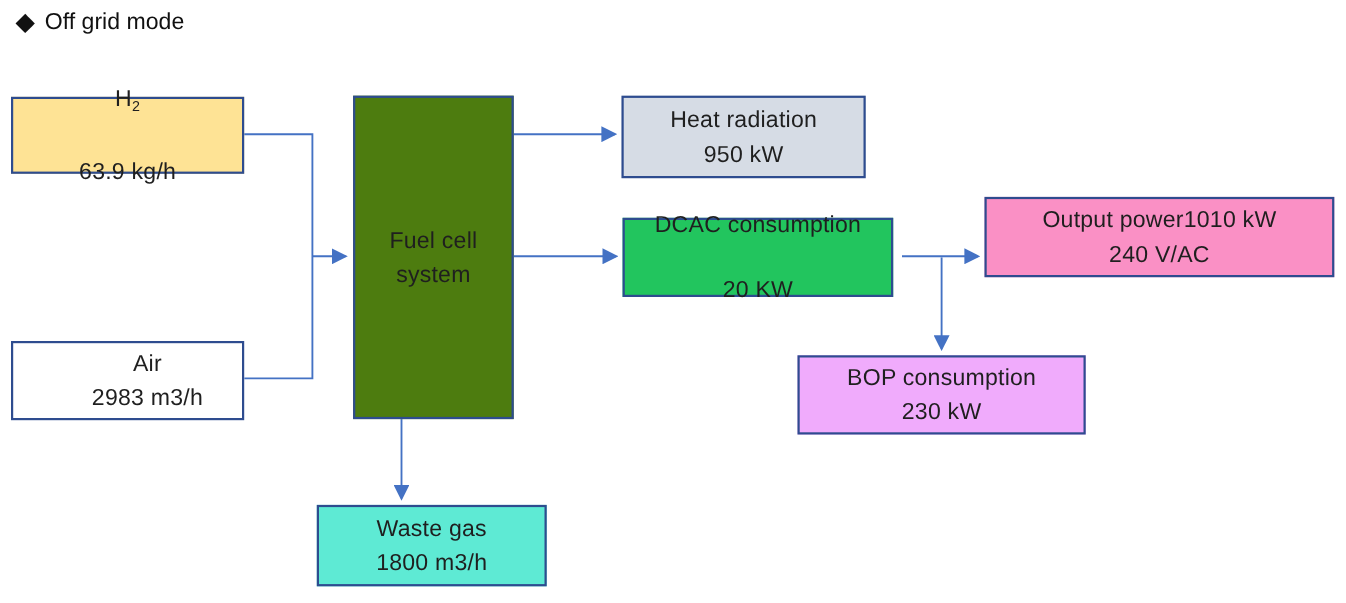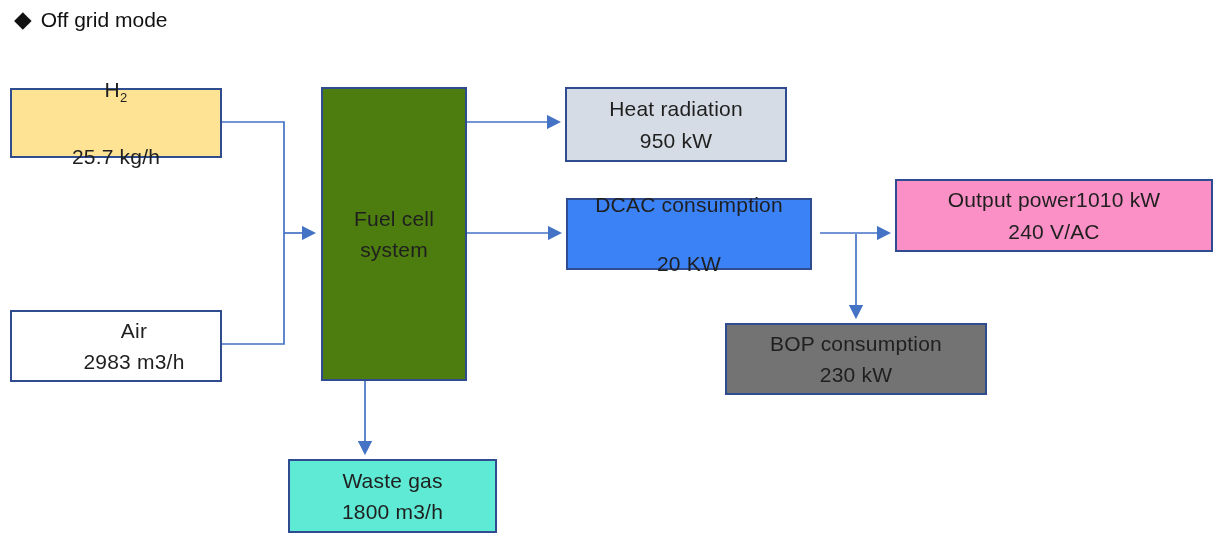--- a/index.html
+++ b/index.html
@@ -88,49 +88,49 @@
       <line x1="467" y1="122" x2="559" y2="122" marker-end="url(#arw)"></line>
       <line x1="467" y1="233" x2="560" y2="233" marker-end="url(#arw)"></line>
       <line x1="820" y1="233" x2="889" y2="233" marker-end="url(#arw)"></line>
       <line x1="856" y1="234" x2="856" y2="317" marker-end="url(#arw)"></line>
       <line x1="365" y1="381" x2="365" y2="453" marker-end="url(#arw)"></line>
     </g>
   </svg>
 
   <div id="n-h2" class="node" style="background-color: rgb(254, 227, 149); gap: 36px;">
     <span><span>H</span><sub>2</sub></span>
-    <span>25.7 kg/h</span>
+    <span>63.9 kg/h</span>
   </div>
 
   <div id="n-air" class="node" style="background-color: rgb(255, 255, 255);">
     <span>Air</span>
     <span>2983 m3/h</span>
   </div>
 
   <div id="n-fuel" class="node" style="background-color: #4d7c0f;">
     <span>Fuel cell</span>
     <span>system</span>
   </div>
 
   <div id="n-heat" class="node" style="background-color: rgb(214, 220, 229);">
     <span>Heat radiation</span>
     <span>950 kW</span>
   </div>
 
-  <div id="n-dcac" class="node" style="background-color: #3b82f6; gap: 27px;">
+  <div id="n-dcac" class="node" style="background-color: #22c55e; gap: 27px;">
     <span>DCAC consumption</span>
     <span>20 KW</span>
   </div>
 
   <div id="n-output" class="node" style="background-color: rgb(250, 144, 197);">
     <span>Output power1010 kW</span>
     <span>240 V/AC</span>
   </div>
 
-  <div id="n-bop" class="node" style="background-color: #737373;">
+  <div id="n-bop" class="node" style="background-color: #f0abfc;">
     <span>BOP consumption</span>
     <span>230 kW</span>
   </div>
 
   <div id="n-waste" class="node" style="background-color: #5eead4;">
     <span>Waste gas</span>
     <span>1800 m3/h</span>
   </div>
 
 </div>

